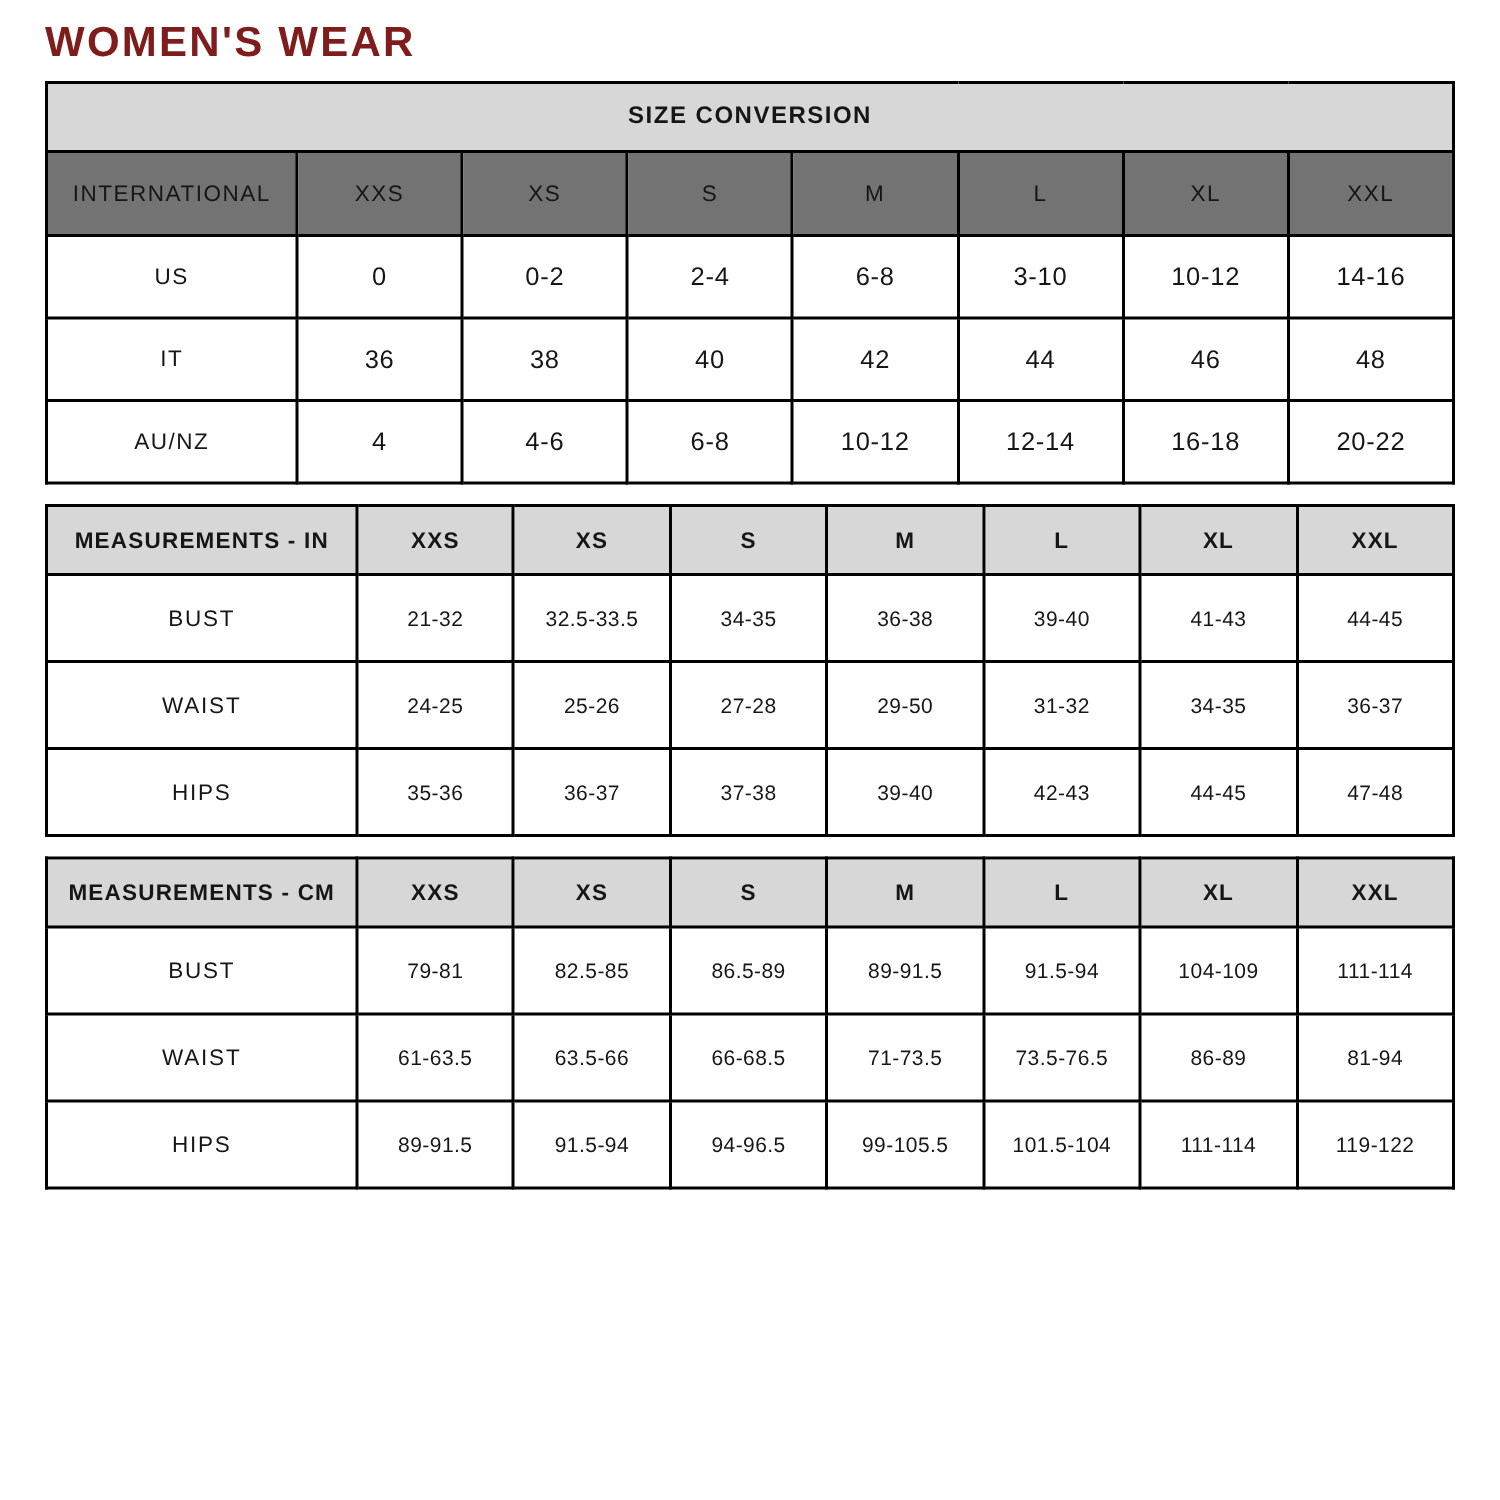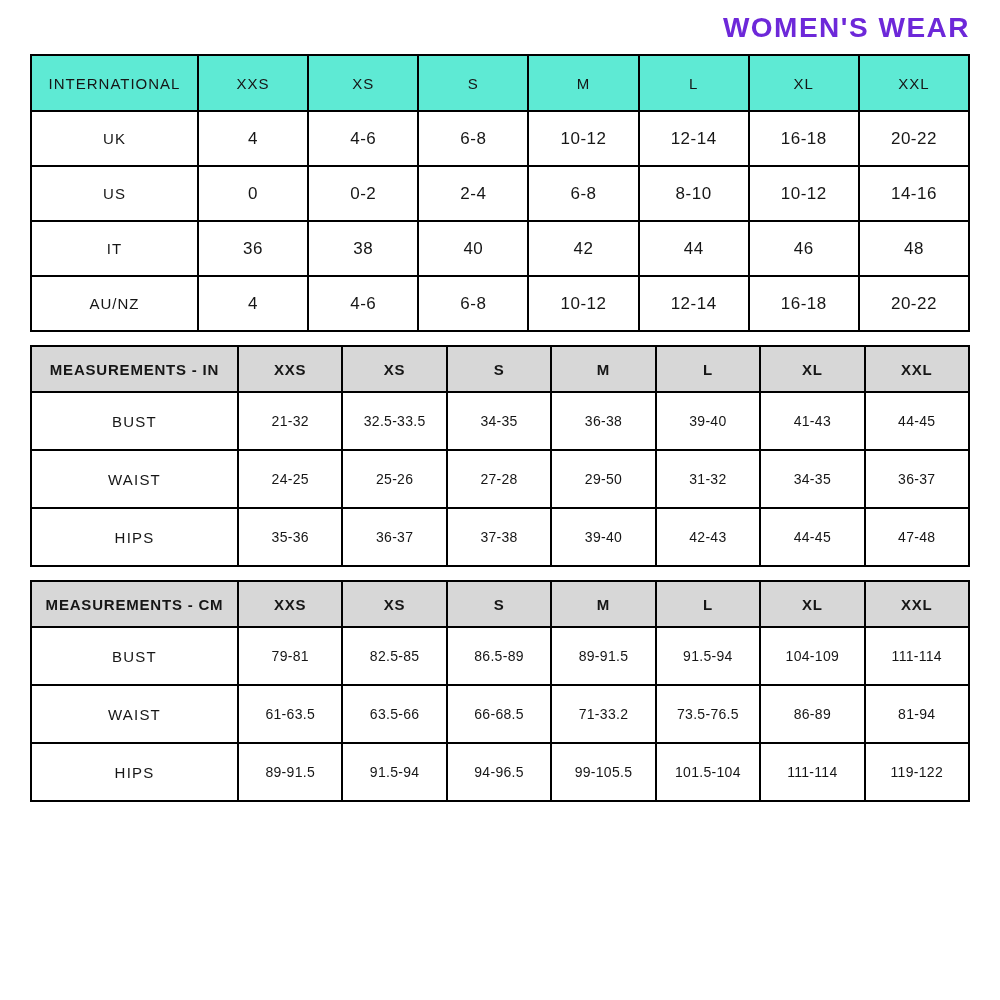--- a/index.html
+++ b/index.html
@@ -13,25 +13,25 @@
     color: #161616;
   }
   .page {
     box-sizing: border-box;
     width: 1000px;
     height: 1000px;
     padding: 8px 30px 0 30px;
   }
   .page-title {
     margin: 4px 0 10px 0;
-    text-align: right;
+    text-align: left;
     font-size: 28px;
     font-weight: 700;
     letter-spacing: 1.5px;
-    color: #6d28d9;
+    color: #7f1d1d;
   }
   table {
     border-collapse: collapse;
     table-layout: fixed;
     width: 940px;
     margin: 0 0 13px 0;
     border: 2px solid #000;
   }
   th, td {
     border: 2px solid #000;
@@ -44,21 +44,21 @@
   .t1 col.c0 { width: 167px; }
   .t1 .span-header {
     height: 44px;
     background: #d7d7d7;
     font-size: 16px;
     font-weight: 700;
     letter-spacing: 1px;
   }
   .t1 thead tr.size-row th {
     height: 54px;
-    background: #5eead4;
+    background: #737373;
     font-weight: 400;
     font-size: 15px;
     letter-spacing: 1px;
   }
   .t1 tbody th {
     font-weight: 400;
     font-size: 15px;
     letter-spacing: 1px;
   }
   .t1 tbody th, .t1 tbody td {
@@ -98,49 +98,42 @@
 <div class="page">
 
   <h1 class="page-title">WOMEN'S WEAR</h1>
 
   <table class="t1">
     <colgroup>
         <col class="c0">
         <col span="7">
       </colgroup>
     <thead>
+      <tr>
+        <th colspan="8" class="span-header">SIZE CONVERSION</th>
+      </tr>
       <tr class="size-row">
           <th>INTERNATIONAL</th>
           <th>XXS</th>
           <th>XS</th>
           <th>S</th>
           <th>M</th>
           <th>L</th>
           <th>XL</th>
           <th>XXL</th>
         </tr>
     </thead>
     <tbody>
         <tr>
-          <th>UK</th>
-          <td>4</td>
-          <td>4-6</td>
-          <td>6-8</td>
-          <td>10-12</td>
-          <td>12-14</td>
-          <td>16-18</td>
-          <td>20-22</td>
-        </tr>
-        <tr>
           <th>US</th>
           <td>0</td>
           <td>0-2</td>
           <td>2-4</td>
           <td>6-8</td>
-          <td>8-10</td>
+          <td>3-10</td>
           <td>10-12</td>
           <td>14-16</td>
         </tr>
         <tr>
           <th>IT</th>
           <td>36</td>
           <td>38</td>
           <td>40</td>
           <td>42</td>
           <td>44</td>
@@ -237,21 +230,21 @@
           <td>89-91.5</td>
           <td>91.5-94</td>
           <td>104-109</td>
           <td>111-114</td>
         </tr>
         <tr>
           <th>WAIST</th>
           <td>61-63.5</td>
           <td>63.5-66</td>
           <td>66-68.5</td>
-          <td>71-33.2</td>
+          <td>71-73.5</td>
           <td>73.5-76.5</td>
           <td>86-89</td>
           <td>81-94</td>
         </tr>
         <tr>
           <th>HIPS</th>
           <td>89-91.5</td>
           <td>91.5-94</td>
           <td>94-96.5</td>
           <td>99-105.5</td>

